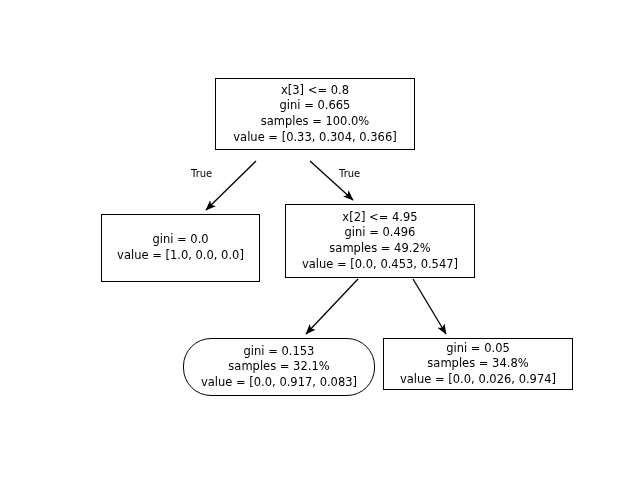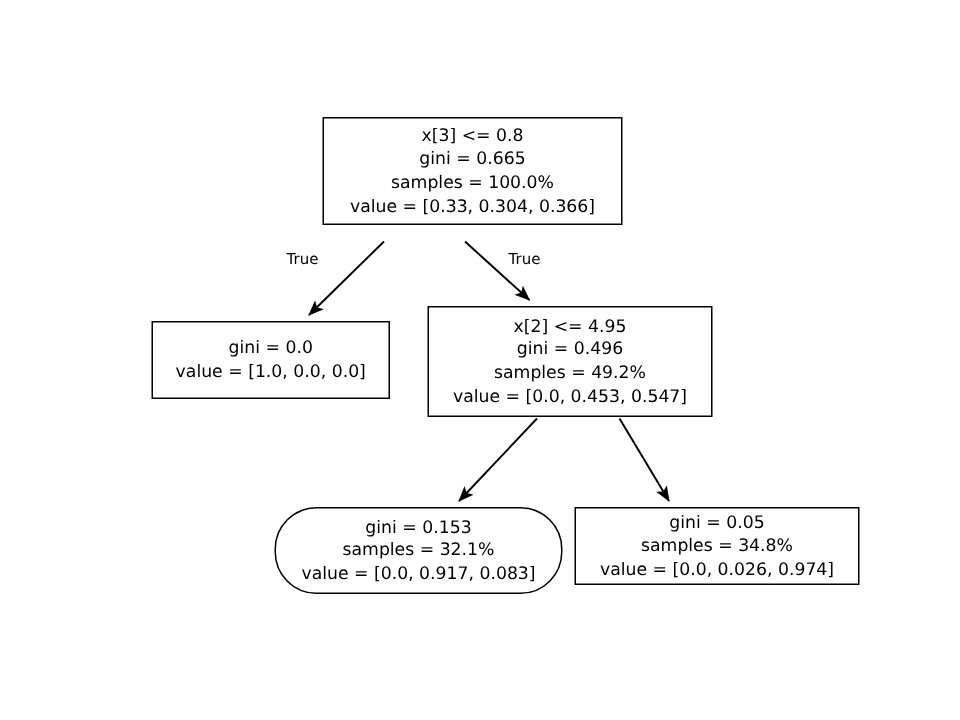--- a/index.html
+++ b/index.html
@@ -45,21 +45,21 @@
     position: absolute;
     font-size: 10px;
     color: #000000;
     background: transparent;
     white-space: nowrap;
     z-index: 3;
   }
 
   
   #node-root   { left: 169px; top: 78px;  width: 200px; height: 72px; margin-left: 46px; }
-  #node-left   { left: 101px; top: 214px; width: 159px; height: 52px; }
+  #node-left   { left: 101px; top: 214px; width: 159px; height: 68px; }
   #node-right  { left: 285px; top: 204px; width: 190px; height: 74px; }
   #node-rl     { left: 183px; top: 338px; width: 192px; height: 58px; border-radius: 28px; }
   #node-rr     { left: 383px; top: 338px; width: 190px; height: 52px; }
 
   
   #label-true  { left: 191px; top: 168px; }
   #label-false { left: 339px; top: 168px; }
 </style>
 </head>
 <body>

